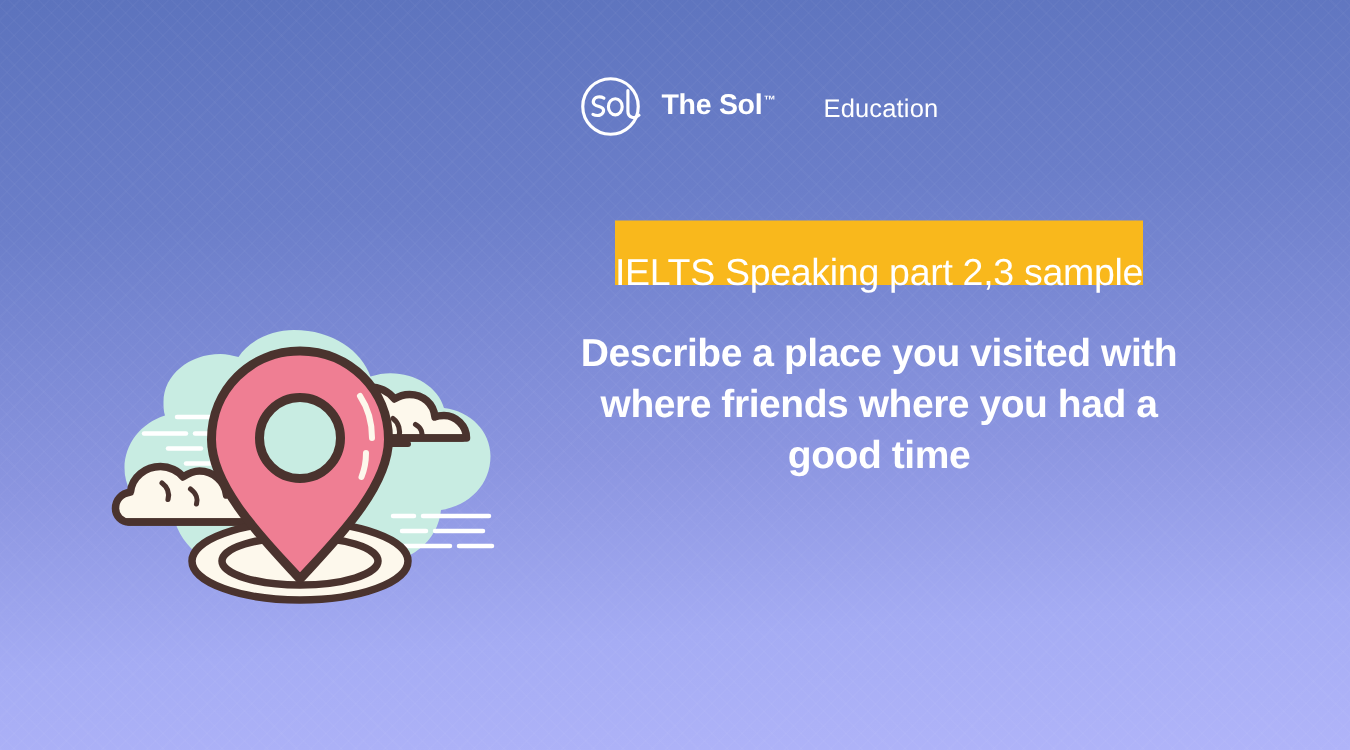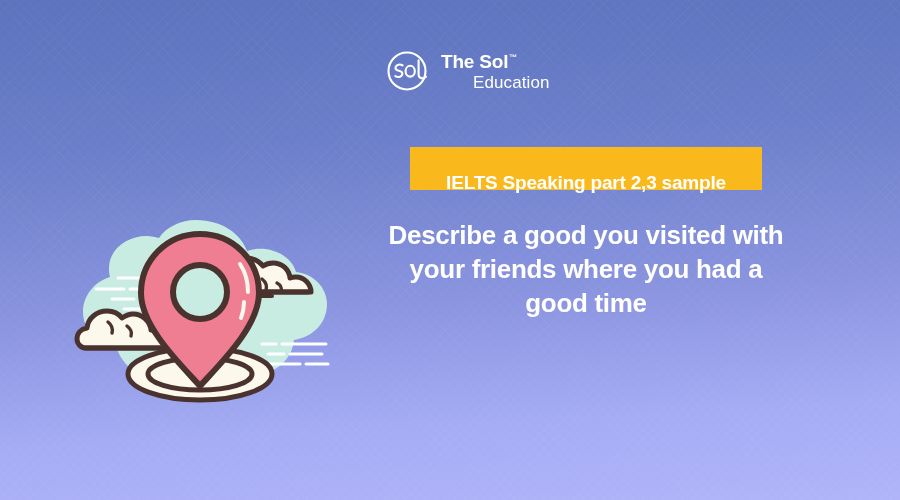--- a/index.html
+++ b/index.html
@@ -41,21 +41,21 @@
     z-index: 4;
   }
   .logo-mark {
     width: 46px;
     height: 46px;
     flex: 0 0 auto;
     display: block;
   }
   .logo-words {
     display: flex;
-    flex-direction: column;
+    flex-direction: row;
     justify-content: center;
     line-height: 1;
   }
   .logo-line1 {
     position: relative;
     font-size: 19px;
     font-weight: bold;
     color: #ffffff;
     letter-spacing: -0.2px;
     white-space: nowrap;
@@ -84,22 +84,22 @@
     width: 352px;
     height: 43px;
     background: #f9b81c;
     display: flex;
     align-items: center;
     justify-content: center;
     z-index: 4;
   }
   .badge-text {
     color: #ffffff;
-    font-size: 19px;
-    font-weight: bold;
+    font-size: 25px;
+    font-weight: normal;
     letter-spacing: -0.2px;
     white-space: nowrap;
     margin-top: 28px;
   }
 
   
   .headline {
     position: absolute;
     left: 380px;
     top: 218px;
@@ -148,21 +148,21 @@
         <span>The Sol</span><span class="logo-tm">™</span>
       </div>
       <div class="logo-line2">Education</div>
     </div>
   </div>
 
   <div class="badge">
     <span class="badge-text">IELTS Speaking part 2,3 sample</span>
   </div>
 
-  <div class="headline">Describe a good you visited with your friends where you had a good time</div>
+  <div class="headline">Describe a place you visited with where friends where you had a good time</div>
 
   <div class="illustration">
     <svg viewBox="0 0 280 230">
 
       <g>
         <path fill="#c8ece2" d="
           M124 14
           c26 0 45 14 51 31
           c20 -7 44 3 49 21
           c18 2 31 16 31 32

